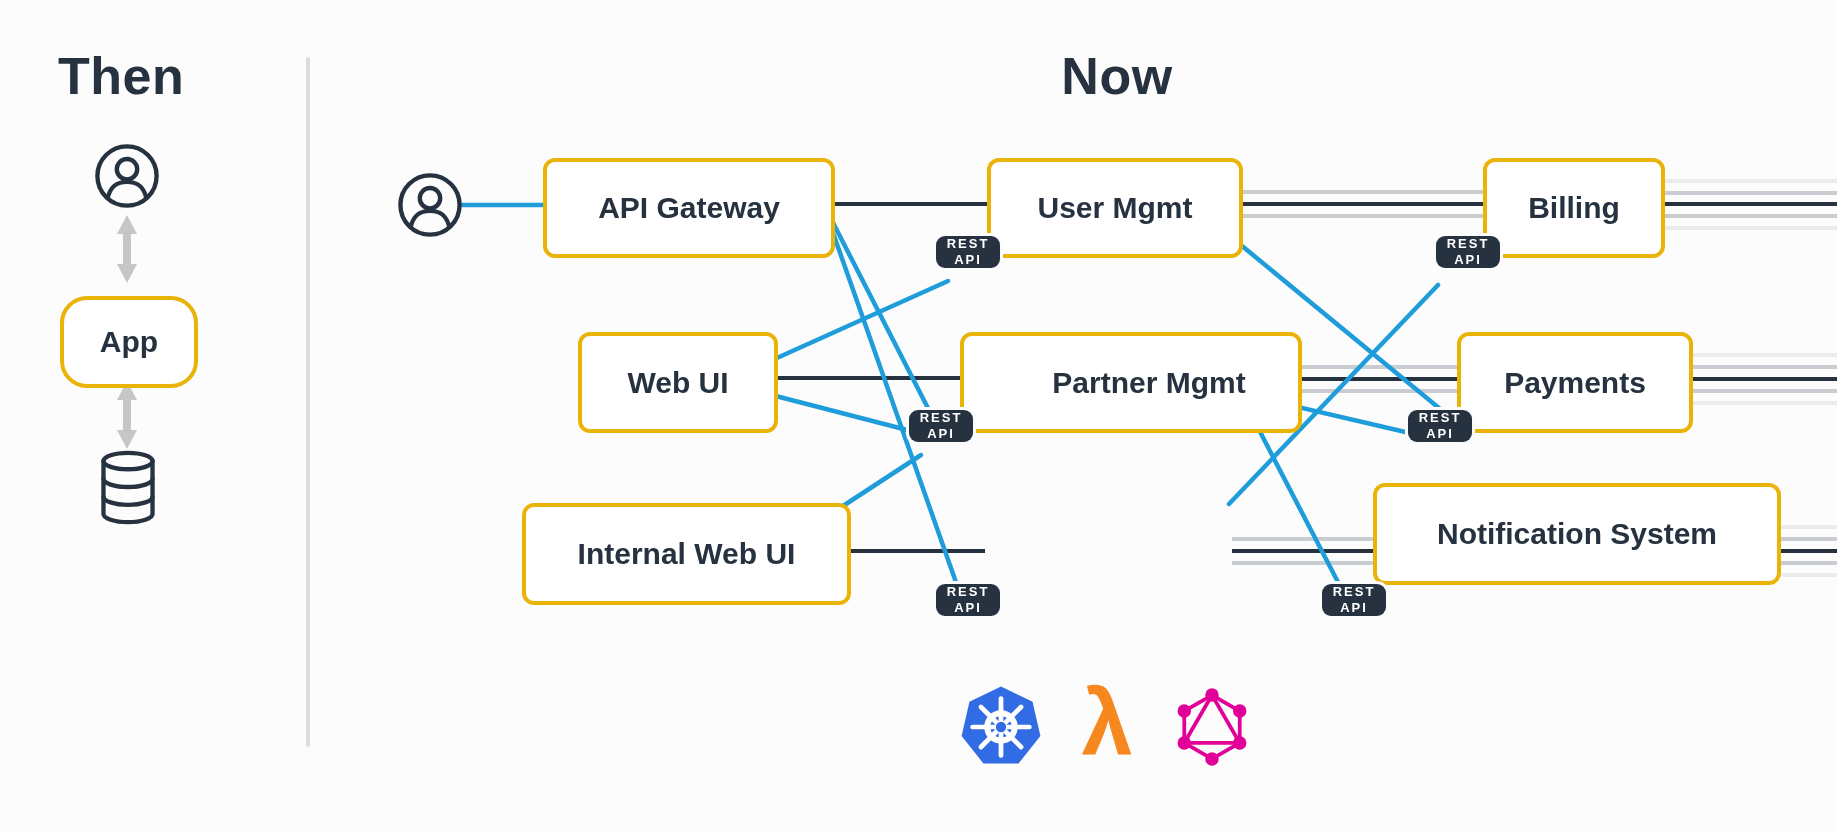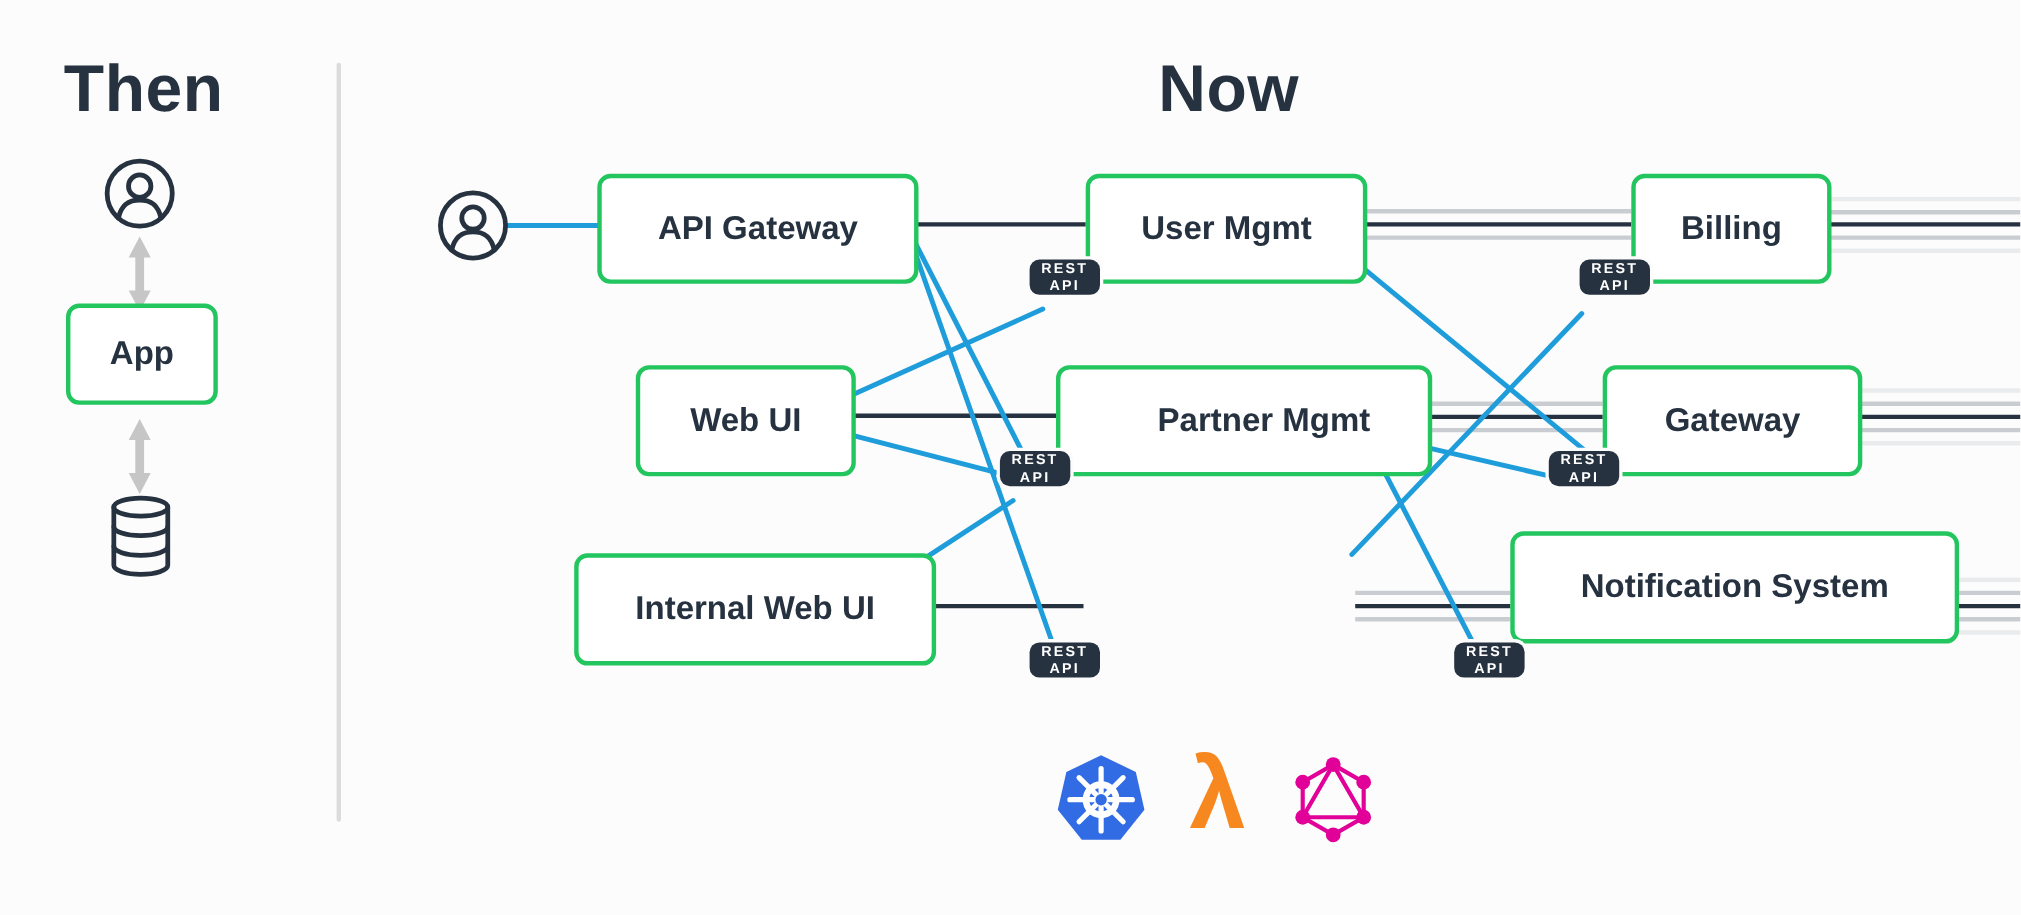--- a/index.html
+++ b/index.html
@@ -1,26 +1,26 @@
 <!DOCTYPE html>
 <html><head>
 <meta charset="utf-8">
 <style>
   html,body{margin:0;padding:0;background:#fff;}
   .canvas{
     position:relative;width:1837px;height:832px;background:#fcfcfc;overflow:hidden;
     font-family:"Liberation Sans", sans-serif;
   }
   .title{
-    position:absolute;font-size:60px;font-weight:700;color:#263240;letter-spacing:.5px;
+    position:absolute;font-size:52px;font-weight:700;color:#263240;letter-spacing:.5px;
   }
   #wires{position:absolute;left:0;top:0;z-index:1;}
   .divider{position:absolute;left:306px;top:57px;width:4px;height:690px;background:#dcdcdc;z-index:0;border-radius:2px;}
   .node{
-    position:absolute;z-index:2;background:#fff;border:4px solid #22c55e;border-radius:12px;
+    position:absolute;z-index:2;background:#fff;border:4px solid #eab308;border-radius:12px;
     display:flex;align-items:center;justify-content:center;
     font-size:30px;font-weight:700;color:#263240;white-space:nowrap;
   }
   .badge{
     position:absolute;z-index:3;width:64px;height:32px;background:#263240;border-radius:9px;
     box-shadow:0 0 0 3px #fcfcfc;
     display:flex;flex-direction:column;align-items:center;justify-content:center;
     color:#fff;font-size:13px;font-weight:700;letter-spacing:2px;line-height:1.2;
   }
   .icon-wrap{position:absolute;z-index:2;}
@@ -100,21 +100,21 @@
   <div class="title" style="left:58px;top:46px;">Then</div>
 
   <div class="icon-wrap" style="left:94px;top:143px;">
     <svg width="66" height="66" viewBox="0 0 68 68" fill="none" stroke="#263240" stroke-width="4.5" stroke-linecap="round">
       <circle cx="34" cy="34" r="30.5"></circle>
       <circle cx="34" cy="27" r="10.5"></circle>
       <path d="M14 57 C17 44 24 40 34 40 C44 40 51 44 54 57"></path>
     </svg>
   </div>
 
-  <div class="node" style="left:60px;top:276px;width:130px;height:84px;">
+  <div class="node" style="left:60px;top:296px;width:130px;height:84px;border-radius:27px;">
     <span>App</span>
   </div>
 
   <div class="icon-wrap" style="left:99px;top:450px;">
     <svg width="58" height="75" viewBox="0 0 60 78" fill="none" stroke="#263240" stroke-width="4.5" stroke-linecap="round">
       <ellipse cx="30" cy="11.5" rx="25.5" ry="8.5"></ellipse>
       <path d="M4.5 11.5 V66.5 A25.5 8.5 0 0 0 55.5 66.5 V11.5"></path>
       <path d="M4.5 30 A25.5 8.5 0 0 0 55.5 30"></path>
       <path d="M4.5 48.5 A25.5 8.5 0 0 0 55.5 48.5"></path>
     </svg>
@@ -139,21 +139,21 @@
   <div class="node" style="left:1483px;top:158px;width:174px;height:92px;">
     <span>Billing</span>
   </div>
   <div class="node" style="left:578px;top:332px;width:192px;height:93px;">
     <span>Web UI</span>
   </div>
   <div class="node" style="left:960px;top:332px;width:298px;height:93px;padding-left:36px;">
     <span>Partner Mgmt</span>
   </div>
   <div class="node" style="left:1457px;top:332px;width:228px;height:93px;">
-    <span>Gateway</span>
+    <span>Payments</span>
   </div>
   <div class="node" style="left:522px;top:503px;width:321px;height:94px;">
     <span>Internal Web UI</span>
   </div>
   <div class="node" style="left:1373px;top:483px;width:400px;height:94px;">
     <span>Notification System</span>
   </div>
 
   <div class="badge" style="left:936px;top:236px;">
     <span>REST</span>

